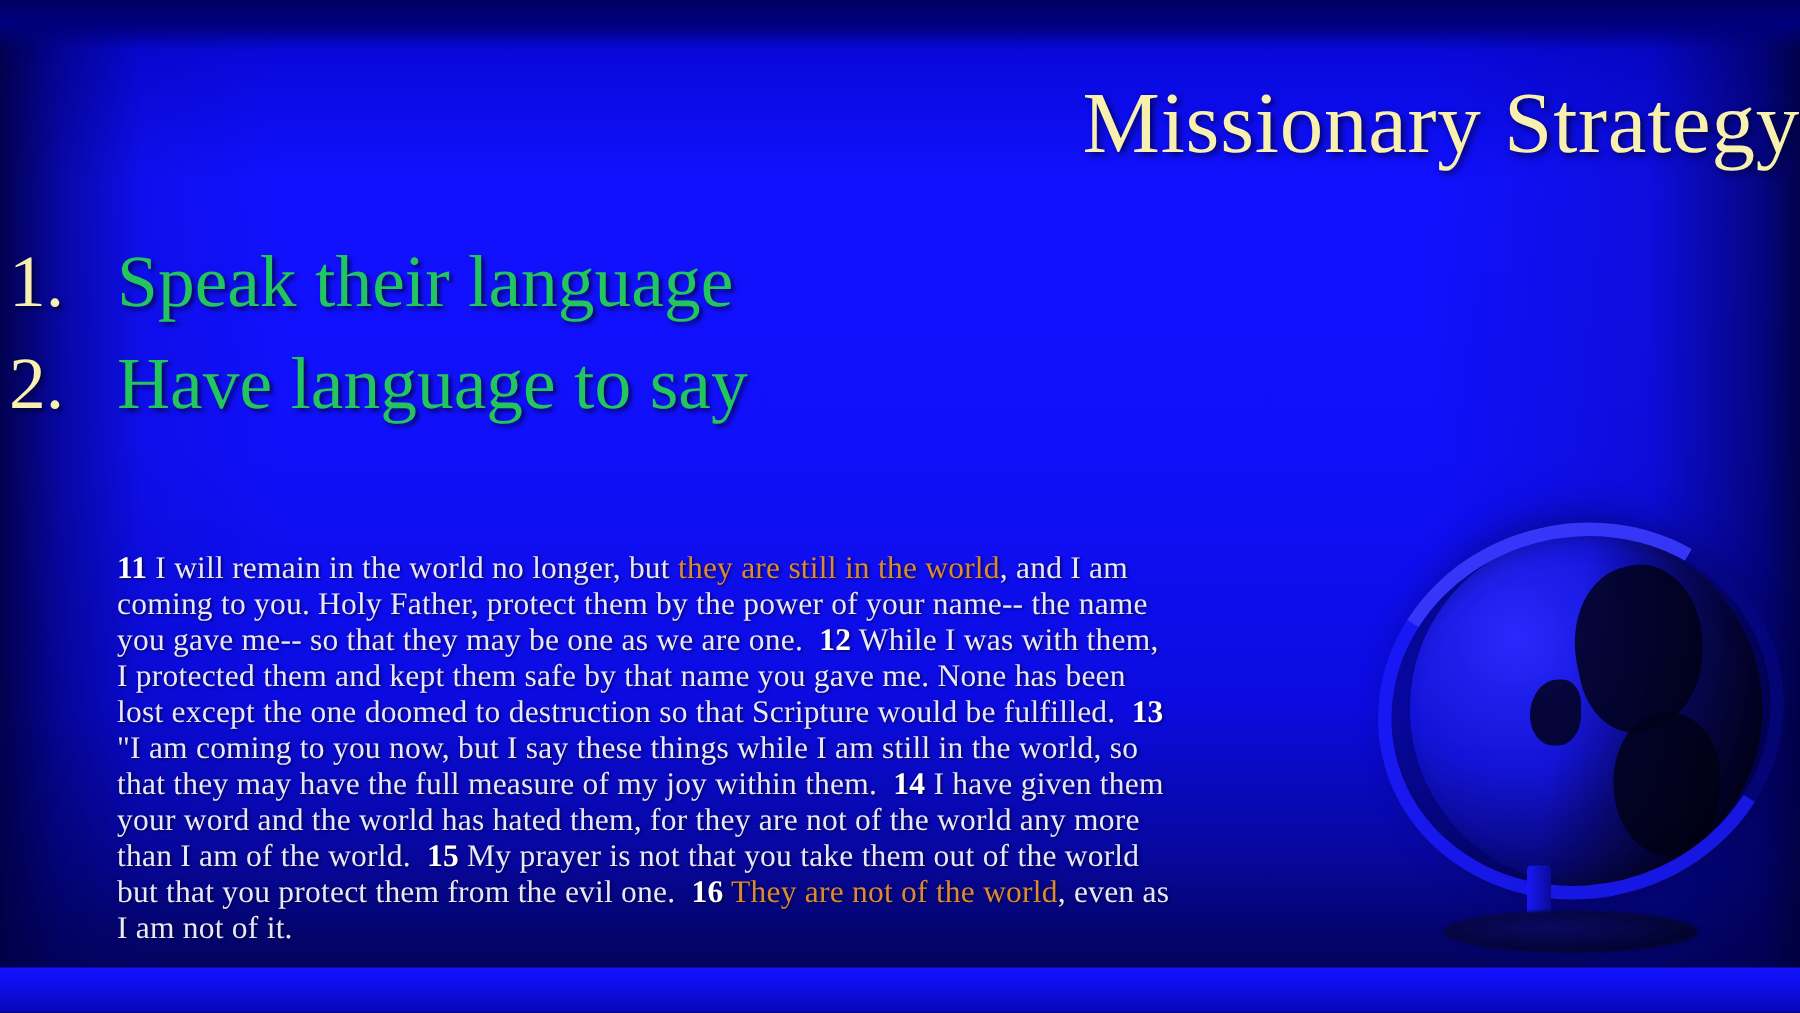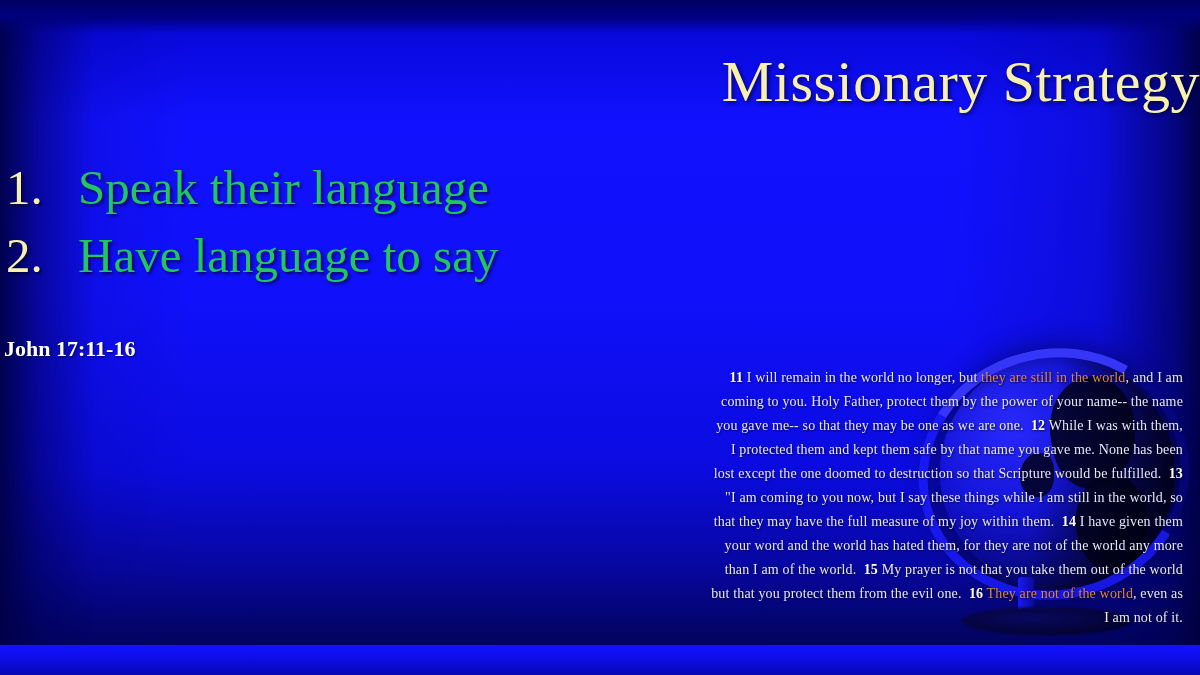--- a/index.html
+++ b/index.html
@@ -167,24 +167,24 @@
     font-weight:bold;
     line-height:26px;
     text-shadow:1px 1px 2px rgba(0,0,40,0.7);
   }
 
   .scripture {
     position:absolute;
     top:366px; left:78px;
     width:1105px;
     color:#E8E8F8;
-    font-size:14px;
+    font-size:21px;
     line-height:24px;
     letter-spacing:0.15px;
-    text-align:right;
+    text-align:left;
     text-shadow:1px 1px 2px rgba(0,0,40,0.75);
     white-space:pre-wrap;
   }
   .scripture .vnum { font-weight:bold; color:#FFFFFF; }
   .scripture .hl { color:#DD8A2E; }
   .scripture .ln { display:block; white-space:pre; }
 </style>
 </head>
 <body>
 
@@ -215,21 +215,20 @@
       <div class="point-row">
         <span class="point-num">1.</span>
         <span class="point-text">Speak their language</span>
       </div>
       <div class="point-row">
         <span class="point-num">2.</span>
         <span class="point-text">Have language to say</span>
       </div>
     </div>
 
-    <div class="ref-heading">John 17:11-16</div>
 
     <div class="scripture" id="scripture-body"><span class="ln"><span class="vnum">11</span><span> I will remain in the world no longer, but </span><span class="hl">they are still in the world</span><span>, and I am</span></span><span class="ln"><span>coming to you. Holy Father, protect them by the power of your name-- the name</span></span><span class="ln"><span>you gave me-- so that they may be one as we are one.  </span><span class="vnum">12</span><span> While I was with them,</span></span><span class="ln"><span>I protected them and kept them safe by that name you gave me. None has been</span></span><span class="ln"><span>lost except the one doomed to destruction so that Scripture would be fulfilled.  </span><span class="vnum">13</span></span><span class="ln"><span>"I am coming to you now, but I say these things while I am still in the world, so</span></span><span class="ln"><span>that they may have the full measure of my joy within them.  </span><span class="vnum">14</span><span> I have given them</span></span><span class="ln"><span>your word and the world has hated them, for they are not of the world any more</span></span><span class="ln"><span>than I am of the world.  </span><span class="vnum">15</span><span> My prayer is not that you take them out of the world</span></span><span class="ln"><span>but that you protect them from the evil one.  </span><span class="vnum">16</span><span> </span><span class="hl">They are not of the world</span><span>, even as</span></span><span class="ln"><span>I am not of it.</span></span></div>
 
   </div>
 
   <div class="bottom-band"></div>
 
 </div>
 
 </body></html>

